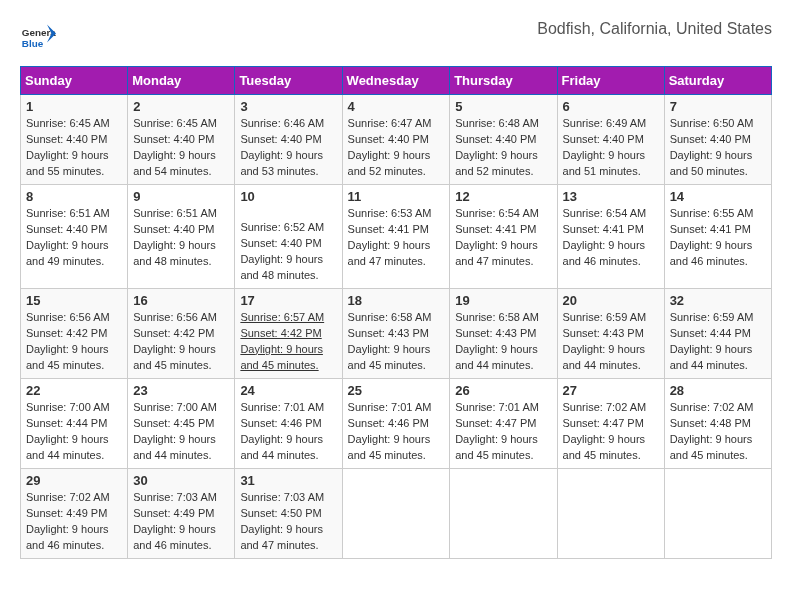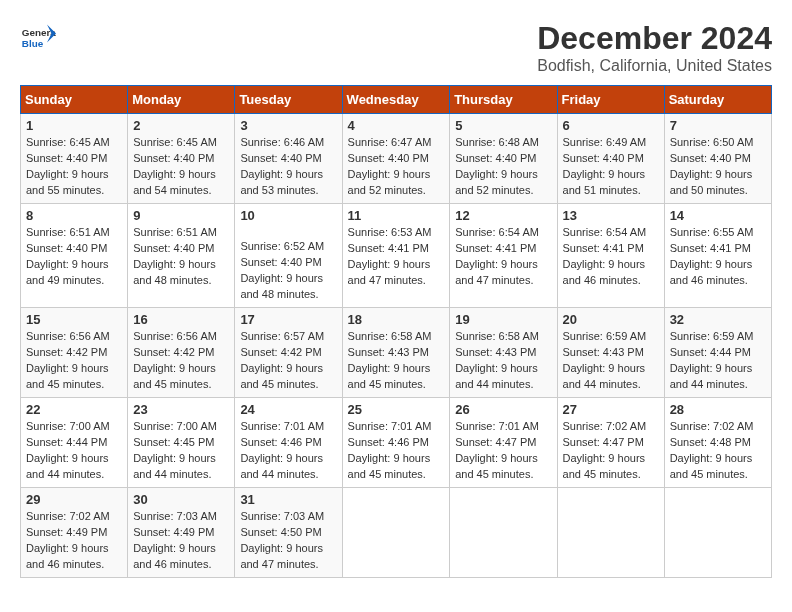--- a/index.html
+++ b/index.html
@@ -36,21 +36,21 @@
     .location {
       font-size: 16px;
       color: #555;
     }
     .calendar {
       width: 100%;
       border-collapse: collapse;
       font-size: 10.5px;
     }
     .calendar thead th {
-      background: #c2410c;
+      background: #a21caf;
       color: #fff;
       padding: 6px 4px;
       text-align: left;
       font-size: 13px;
       font-weight: bold;
       border: 1px solid #1565c0;
       margin-top: 7px;
     }
     .calendar tbody td {
       border: 1px solid #ccc;
@@ -84,21 +84,20 @@
 
 <div class="header-area">
   <div class="logo">
     <svg class="logo-icon" viewBox="0 0 40 40" xmlns="http://www.w3.org/2000/svg">
       <text x="2" y="18" font-size="11" font-weight="bold" fill="#333" font-family="Arial">General</text>
       <text x="2" y="30" font-size="11" font-weight="bold" fill="#1565c0" font-family="Arial">Blue</text>
       <polygon points="30,5 40,15 30,25 35,15" fill="#1565c0"></polygon>
     </svg>
   </div>
   <div class="title-area">
-    <div class="month-title">December 2024</div>
     <div class="location">Bodfish, California, United States</div>
   </div>
 </div>
 
 <table class="calendar">
   <thead>
     <tr id="header-row">
         <th>Sunday</th>
         <th>Monday</th>
         <th>Tuesday</th>
@@ -221,21 +220,21 @@
         </td>
         <td>
           <span class="day-num">16</span>
           <div class="day-info" style="white-space: pre-line;">Sunrise: 6:56 AM
 Sunset: 4:42 PM
 Daylight: 9 hours
 and 45 minutes.</div>
         </td>
         <td>
           <span class="day-num">17</span>
-          <div class="day-info" style="white-space: pre-line;">Sunrise: 6:57 AM
+          <div class="day-info" style="white-space: pre-line; text-decoration: underline;">Sunrise: 6:57 AM
 Sunset: 4:42 PM
 Daylight: 9 hours
 and 45 minutes.</div>
         </td>
         <td>
           <span class="day-num">18</span>
           <div class="day-info" style="white-space: pre-line;">Sunrise: 6:58 AM
 Sunset: 4:43 PM
 Daylight: 9 hours
 and 45 minutes.</div>

